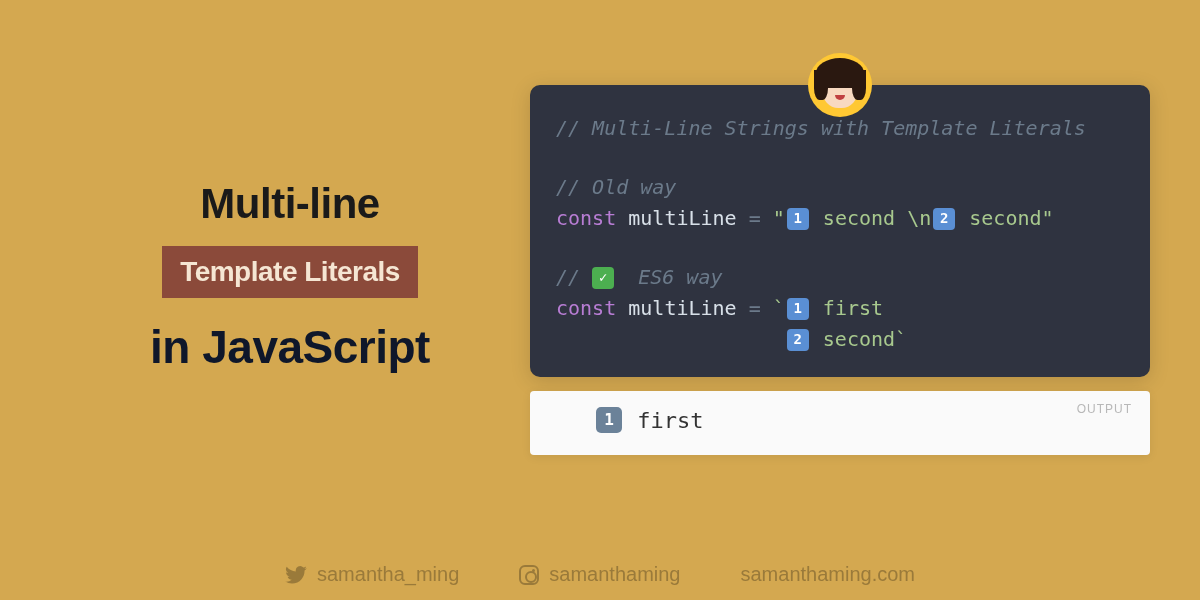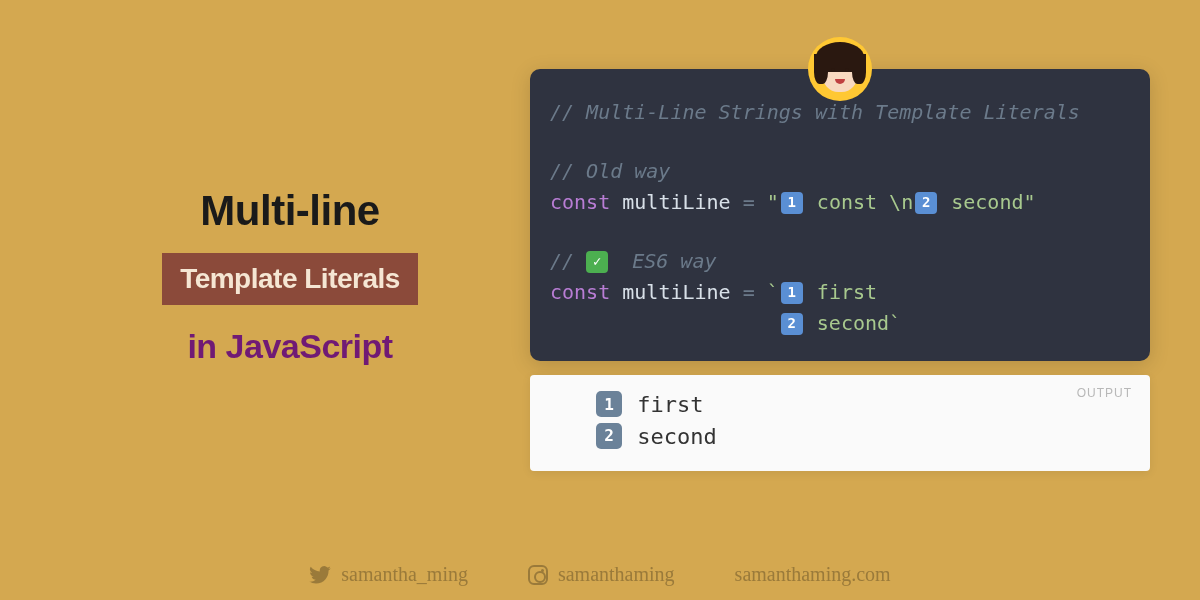--- a/index.html
+++ b/index.html
@@ -33,23 +33,23 @@
     display: inline-block;
     background: #8b4a3a;
     color: #f5e6d3;
     font-size: 28px;
     font-weight: 800;
     padding: 10px 18px;
     margin-bottom: 22px;
     letter-spacing: -0.5px;
   }
   .title-line3 {
-    font-size: 34px;
+    font-size: 46px;
     font-weight: 800;
-    color: #701a75;
+    color: #0f172a;
     letter-spacing: -0.5px;
   }
   .right {
     flex: 1;
     position: relative;
   }
   .avatar {
     position: absolute;
     top: -32px;
     left: 50%;
@@ -104,21 +104,21 @@
   .avatar-mouth {
     position: absolute;
     width: 10px; height: 5px;
     background: #c04040;
     border-radius: 0 0 10px 10px;
     bottom: 8px; left: 13px;
   }
   .code-panel {
     background: #2f3340;
     border-radius: 10px;
-    padding: 28px 26px 22px 20px;
+    padding: 28px 26px 22px 26px;
     font-family: 'SF Mono', Monaco, Consolas, monospace;
     font-size: 20px;
     line-height: 1.55;
     box-shadow: 0 4px 20px rgba(0,0,0,0.15);
   }
   .comment { color: #6b7a8a; font-style: italic; }
   .kw { color: #b87dd4; }
   .var { color: #d8e0e8; }
   .op { color: #6b7a8a; }
   .str { color: #a8c98e; }
@@ -190,21 +190,21 @@
     bottom: 14px;
     left: 0;
     width: 100%;
     display: flex;
     justify-content: center;
     gap: 60px;
     color: #9a7a3a;
     font-size: 20px;
     align-items: center;
   }
-  .footer-item { display: flex; align-items: center; gap: 10px; font-family: Liberation Serif, serif; }
+  .footer-item { display: flex; align-items: center; gap: 10px; }
   .twitter-icon { width: 22px; height: 18px; }
   .insta-icon { width: 20px; height: 20px; border: 2px solid #9a7a3a; border-radius: 6px; position: relative; }
   .insta-icon::before { content:''; position:absolute; width:8px; height:8px; border:2px solid #9a7a3a; border-radius:50%; top:4px; left:4px; }
   .insta-icon::after { content:''; position:absolute; width:3px; height:3px; background:#9a7a3a; border-radius:50%; top:2px; right:2px; }
 </style>
 </head>
 <body>
 
 <div class="main">
   <div class="left">
@@ -219,31 +219,30 @@
         <div class="avatar-hair"></div>
         <div class="avatar-eyes"></div>
         <div class="avatar-mouth"></div>
       </div>
     </div>
 
     <div class="code-panel">
       <div class="code-line"><span class="comment">// Multi-Line Strings with Template Literals</span></div>
       <div class="gap"></div>
       <div class="code-line"><span class="comment">// Old way</span></div>
-      <div class="code-line"><span class="kw">const</span><span class="var"> multiLine </span><span class="op">= </span><span class="str">"</span><span class="emoji-box">1</span><span class="str"> const \n</span><span class="emoji-box">2</span><span class="str"> second</span><span class="str">"</span></div>
+      <div class="code-line"><span class="kw">const</span><span class="var"> multiLine </span><span class="op">= </span><span class="str">"</span><span class="emoji-box">1</span><span class="str"> second \n</span><span class="emoji-box">2</span><span class="str"> second</span><span class="str">"</span></div>
       <div class="gap"></div>
       <div class="code-line"><span class="comment">// </span><span class="emoji-check">✓</span><span class="comment">  ES6 way</span></div>
       <div class="code-line"><span class="kw">const</span><span class="var"> multiLine </span><span class="op">= </span><span class="str">`</span><span class="emoji-box">1</span><span class="str"> first</span></div>
       <div class="code-line"><span class="str">                   </span><span class="emoji-box">2</span><span class="str"> second</span><span class="str">`</span></div>
     </div>
 
     <div class="output-panel">
       <div class="output-label">OUTPUT</div>
       <div class="output-line"><span class="out-emoji-box">1</span><span> first</span></div>
-      <div class="output-line"><span class="out-emoji-box">2</span><span> second</span></div>
     </div>
   </div>
 </div>
 
 <div class="footer">
   <div class="footer-item">
     <svg class="twitter-icon" viewBox="0 0 24 20" fill="#9a7a3a">
         <path d="M24 2.4a9.8 9.8 0 0 1-2.8.8 4.9 4.9 0 0 0 2.1-2.7 9.9 9.9 0 0 1-3.1 1.2A4.9 4.9 0 0 0 11.8 6 13.9 13.9 0 0 1 1.7.9a4.9 4.9 0 0 0 1.5 6.6 4.9 4.9 0 0 1-2.2-.6v.1a4.9 4.9 0 0 0 3.9 4.8 4.9 4.9 0 0 1-2.2.1 4.9 4.9 0 0 0 4.6 3.4A9.9 9.9 0 0 1 0 17.3 13.9 13.9 0 0 0 7.5 19.5c9.1 0 14-7.5 14-14v-.6A10 10 0 0 0 24 2.4z"></path>
       </svg>
     <span>samantha_ming</span>

